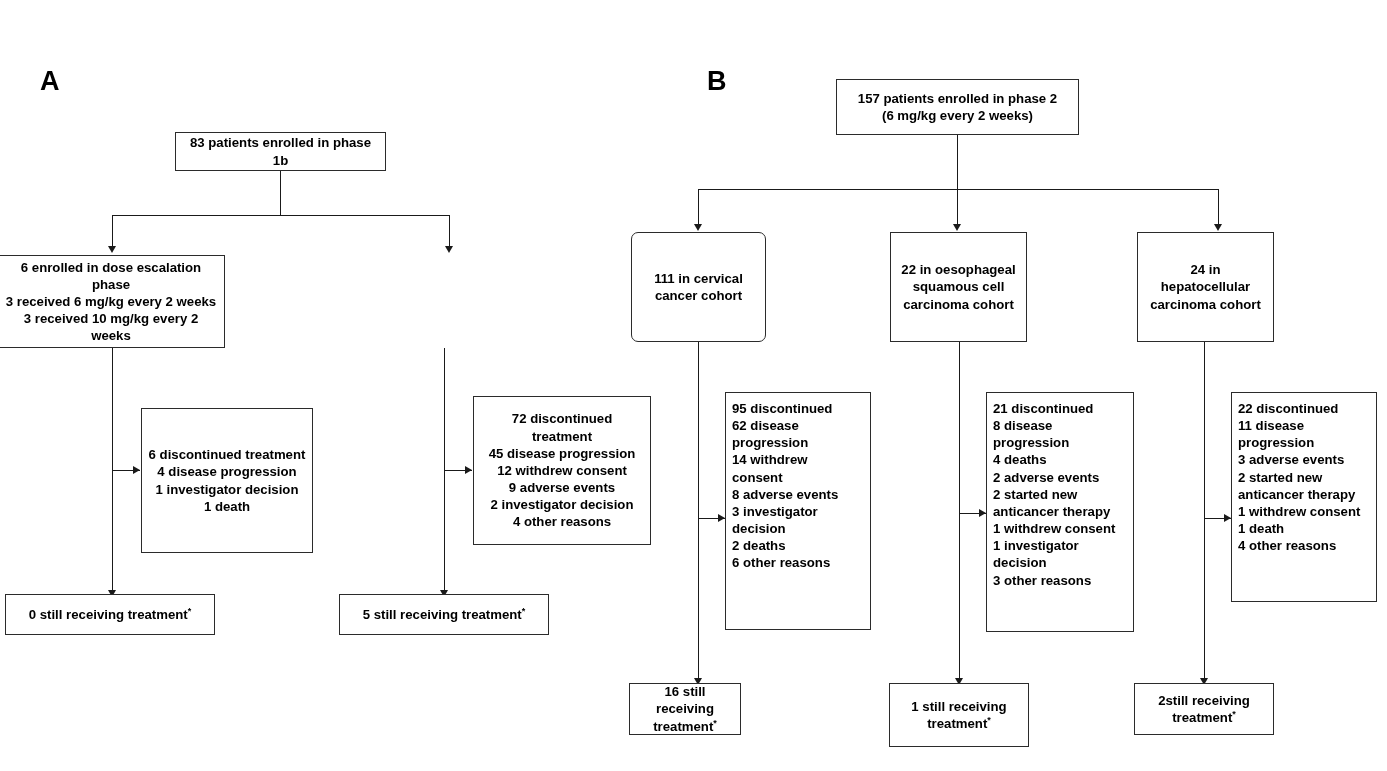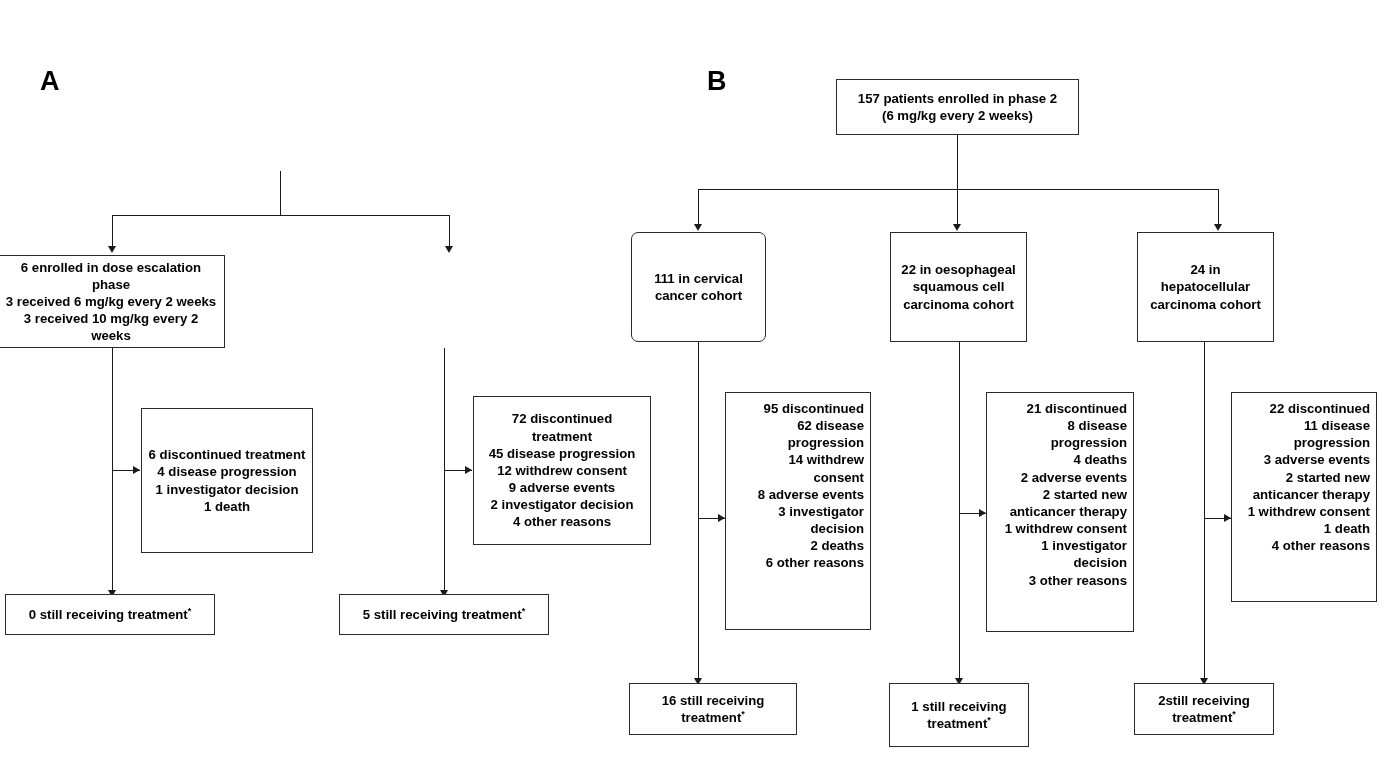--- a/index.html
+++ b/index.html
@@ -35,21 +35,21 @@
     justify-content:center;
     padding:5px 6px;
   }
   .box .txt{
     font-size:13.2px;
     font-weight:bold;
     line-height:1.30;
     white-space:pre-line;
     text-align:center;
   }
-  .box.left .txt{ text-align:right; width:100%; }
+  .box.left .txt{ text-align:left; width:100%; }
   .box.topalign{ align-items:flex-start; }
   .box.topalign .txt{ padding-top:2px; }
   .sup{
     font-size:9px;
     vertical-align:super;
     line-height:0;
   }
   
   .vline{
     position:absolute;
@@ -76,20 +76,23 @@
     border-left:7px solid #1a1a1a;
   }
 </style>
 </head>
 <body>
 
 <div id="canvas">
 
   <div class="panel-letter" style="left:40px; top:68px;">A</div>
 
+  <div class="box" style="left:175px; top:132px; width:211px; height:39px;">
+    <span class="txt">83 patients enrolled in phase 1b</span>
+  </div>
 
   <div class="vline" style="left:280px; top:171px; height:44px;"></div>
 
   <div class="hline" style="left:112px; top:215px; width:337px;"></div>
 
   <div class="vline" style="left:112px; top:215px; height:33px;"></div>
   <div class="arrow-down" style="left:108px; top:246px;"></div>
 
   <div class="vline" style="left:449px; top:215px; height:33px;"></div>
   <div class="arrow-down" style="left:445px; top:246px;"></div>
@@ -220,21 +223,21 @@
 11 disease
 progression
 3 adverse events
 2 started new
 anticancer therapy
 1 withdrew consent
 1 death
 4 other reasons</span>
   </div>
 
-  <div class="box" style="left:629px; top:683px; width:168px; height:52px;">
+  <div class="box" style="left:629px; top:683px; width:112px; height:52px;">
     <span class="txt"><span>16 still receiving
 treatment</span><span class="sup">*</span></span>
   </div>
 
   <div class="box" style="left:889px; top:683px; width:140px; height:64px;">
     <span class="txt"><span>1 still receiving
 treatment</span><span class="sup">*</span></span>
   </div>
 
   <div class="box" style="left:1134px; top:683px; width:140px; height:52px;">

